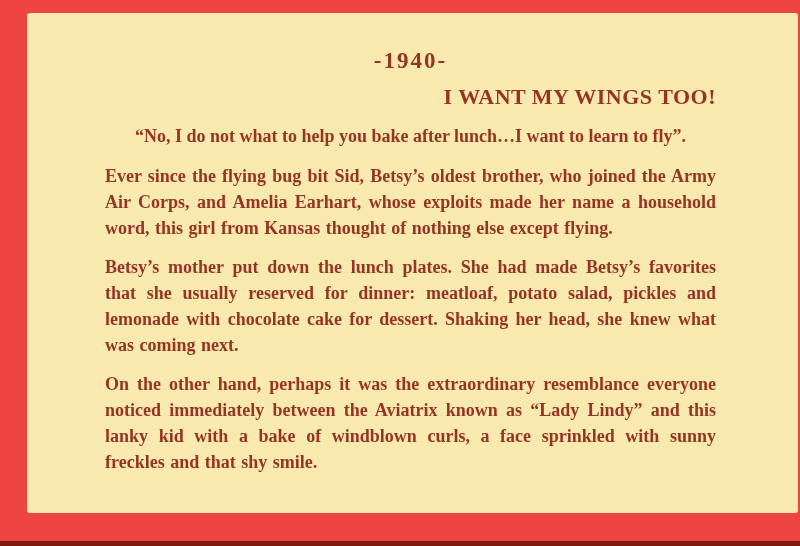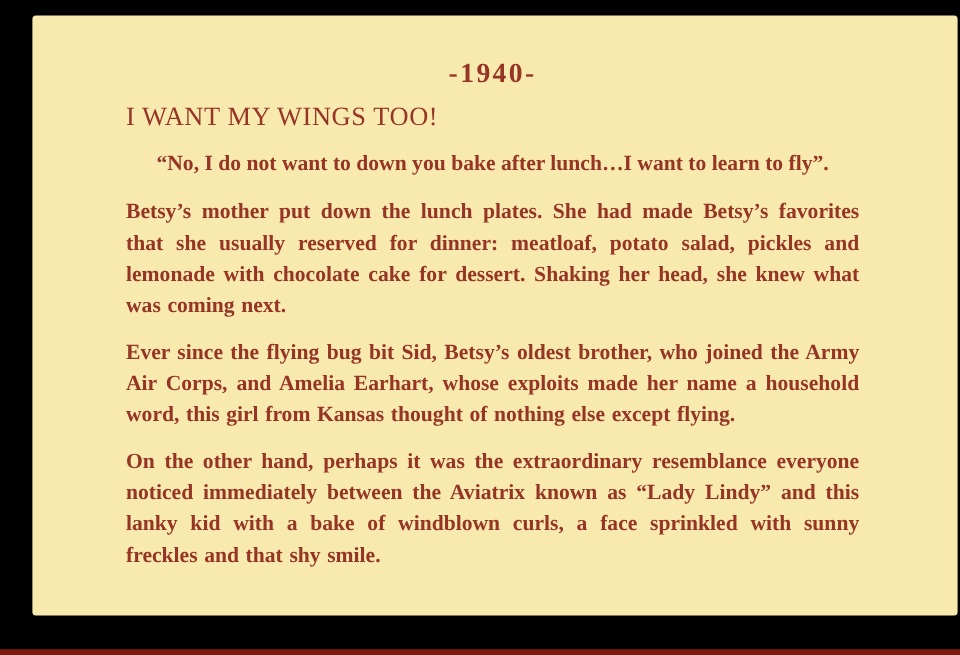--- a/index.html
+++ b/index.html
@@ -4,21 +4,21 @@
 <style>
   html, body { margin: 0; padding: 0; }
   body {
     width: 800px; height: 546px;
     font-family: "Liberation Serif", "DejaVu Serif", serif;
     overflow: hidden;
   }
   .mat {
     position: relative;
     width: 800px; height: 546px;
-    background: #000000;
+    background: #ef4444;
   }
   .mat-bottom-edge {
     position: absolute;
     left: 0; bottom: 0;
     width: 100%; height: 5px;
     background: #7e1a0e;
   }
   .card {
     position: absolute;
     left: 27px; top: 13px;
@@ -33,23 +33,23 @@
   .year-heading {
     margin: 0;
     text-align: center;
     font-size: 23px;
     font-weight: bold;
     letter-spacing: 2px;
     line-height: 28px;
   }
   .card-title {
     margin: 8px 0 0 0;
-    text-align: left;
+    text-align: right;
     font-size: 22px;
-    font-weight: normal;
+    font-weight: bold;
     letter-spacing: 0.5px;
     line-height: 28px;
   }
   .quote-line {
     margin: 12px 0 0 0;
     text-align: center;
     font-size: 18px;
     font-weight: bold;
     line-height: 27px;
     white-space: nowrap;
@@ -63,19 +63,19 @@
     word-spacing: 1px;
   }
 </style>
 </head>
 <body>
 
 <div class="mat">
   <div class="card">
     <h1 class="year-heading">-1940-</h1>
     <h2 class="card-title">I WANT MY WINGS TOO!</h2>
-    <p class="quote-line">“No, I do not want to down you bake after lunch…I want to learn to fly”.</p>
+    <p class="quote-line">“No, I do not what to help you bake after lunch…I want to learn to fly”.</p>
+    <p class="body-paragraph">Ever since the flying bug bit Sid, Betsy’s oldest brother, who joined the Army Air Corps, and Amelia Earhart, whose exploits made her name a household word, this girl from Kansas thought of nothing else except flying.</p>
     <p class="body-paragraph">Betsy’s mother put down the lunch plates. She had made Betsy’s favorites that she usually reserved for dinner: meatloaf, potato salad, pickles and lemonade with chocolate cake for dessert. Shaking her head, she knew what was coming next.</p>
-    <p class="body-paragraph">Ever since the flying bug bit Sid, Betsy’s oldest brother, who joined the Army Air Corps, and Amelia Earhart, whose exploits made her name a household word, this girl from Kansas thought of nothing else except flying.</p>
     <p class="body-paragraph">On the other hand, perhaps it was the extraordinary resemblance everyone noticed immediately between the Aviatrix known as “Lady Lindy” and this lanky kid with a bake of windblown curls, a face sprinkled with sunny freckles and that shy smile.</p>
   </div>
   <div class="mat-bottom-edge"></div>
 </div>
 
 </body></html>

